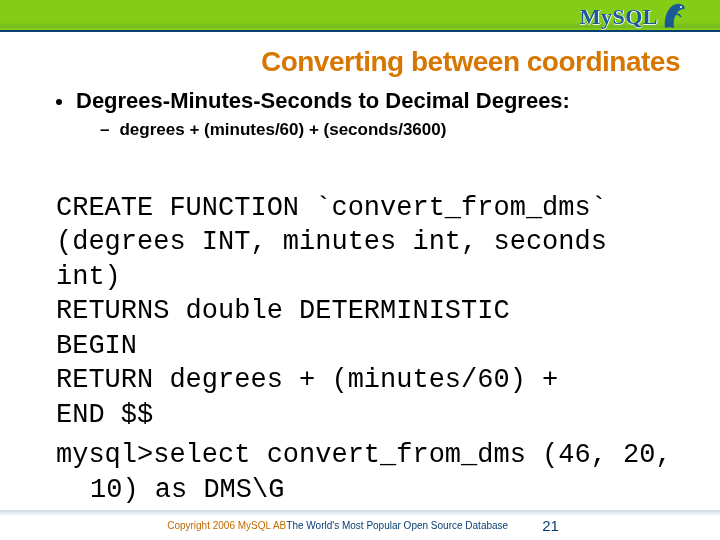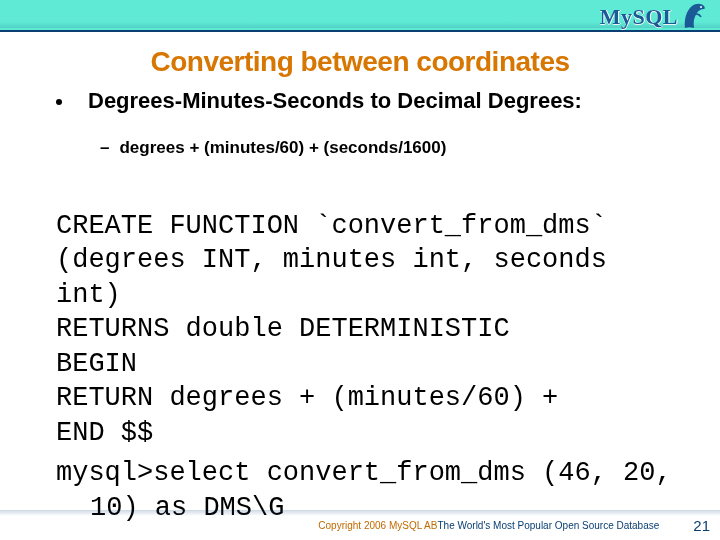--- a/index.html
+++ b/index.html
@@ -1,62 +1,62 @@
 <!DOCTYPE html>
 <html><head>
 <meta charset="utf-8">
 <style>
   * { margin: 0; padding: 0; box-sizing: border-box; }
   html, body { width: 720px; height: 540px; font-family: Arial, Helvetica, sans-serif; background: #fff; }
   .slide { width: 720px; height: 540px; position: relative; display: flex; flex-direction: column; }
   .header-band {
     height: 56px;
-    background: #5eead4;
+    background: #84cc16;
     position: relative;
     border-bottom: 2px solid #0a3f73;
     display: flex; justify-content: flex-end; align-items: center;
-    padding-right: 12px;
+    padding-right: 32px;
   }
   .header-band::before{
     content:"";
     position:absolute; left:0; right:0; bottom:2px; height:6px;
     background: linear-gradient(180deg, rgba(10,63,115,0) 0%, rgba(10,63,115,0.15) 100%);
   }
   .logo { display:flex; align-items:flex-end; gap:4px; }
   .logo-text {
     font-family: Georgia, 'Times New Roman', serif;
     font-size: 22px; color:#1a5a96; font-weight:600; letter-spacing:0.5px;
     text-shadow: 0 1px 0 #fff, 1px 0 0 #fff;
   }
   .dolphin svg { display:block; }
   .title {
     color:#d77600;
     font-weight: 900;
     font-size: 28px;
-    text-align:center;
+    text-align:right;
     margin: 14px 40px 10px 40px;
     letter-spacing:-0.5px;
   }
   .content { flex:1; padding: 0 48px 0 56px; color:#000; }
-  .b1 { font-size:22px; font-weight:700; display:flex; gap:26px; margin-bottom:24px;text-align:center; }
+  .b1 { font-size:22px; font-weight:700; display:flex; gap:14px; margin-bottom:6px;text-align:center; }
   .b1 .dot { width:6px; height:6px; background:#000; border-radius:50%; margin-top:11px; flex:0 0 auto; }
   .b2 { font-size:17px; font-weight:700; margin:4px 0 16px 44px; display:flex; gap:10px; }
   .b2 .dash { flex:0 0 auto; }
   .code {
     font-family: "Courier New", Courier, monospace;
     font-size: 27px;
     line-height: 1.28;
     white-space: pre-wrap;
     margin-left: 0;
   }
   .code .indent { padding-left: 34px; display:block; }
   .code .gap { display:block; height:6px; }
   .footer {
     position:absolute; left:0; right:0; bottom:0;
-    height:26px; display:flex; align-items:center; justify-content:flex-end;
+    height:26px; display:flex; align-items:center; justify-content:center;
     padding: 0 10px 4px 16px;
     font-size:10px; color:#0a3f73;
   }
   .footer::before{
     content:""; position:absolute; left:0; right:0; top:-4px; height:6px;
     background: linear-gradient(180deg, rgba(10,63,115,0.2) 0%, rgba(10,63,115,0) 100%);
   }
   .footer .copyright{ color:#c06a00; }
   .footer .right { display:flex; align-items:center; gap:34px; }
   .footer .tagline{ color:#0a3f73; }
@@ -82,21 +82,21 @@
 
   <h1 class="title">Converting between coordinates</h1>
 
   <div class="content">
     <div class="b1">
       <span class="dot"></span>
       <span>Degrees-Minutes-Seconds to Decimal Degrees:</span>
     </div>
     <div class="b2">
       <span class="dash">–</span>
-      <span>degrees + (minutes/60) + (seconds/1600)</span>
+      <span>degrees + (minutes/60) + (seconds/3600)</span>
     </div>
 
     <div class="code">
 <span>CREATE FUNCTION `convert_from_dms`</span>
 <span>(degrees INT, minutes int, seconds int)</span>
 <span>RETURNS double DETERMINISTIC</span>
 <span>BEGIN</span>
 <span>RETURN degrees + (minutes/60) +</span>
 <span>END $$</span>
 <span class="gap"></span><span>mysql&gt;select convert_from_dms (46, 20,</span>

